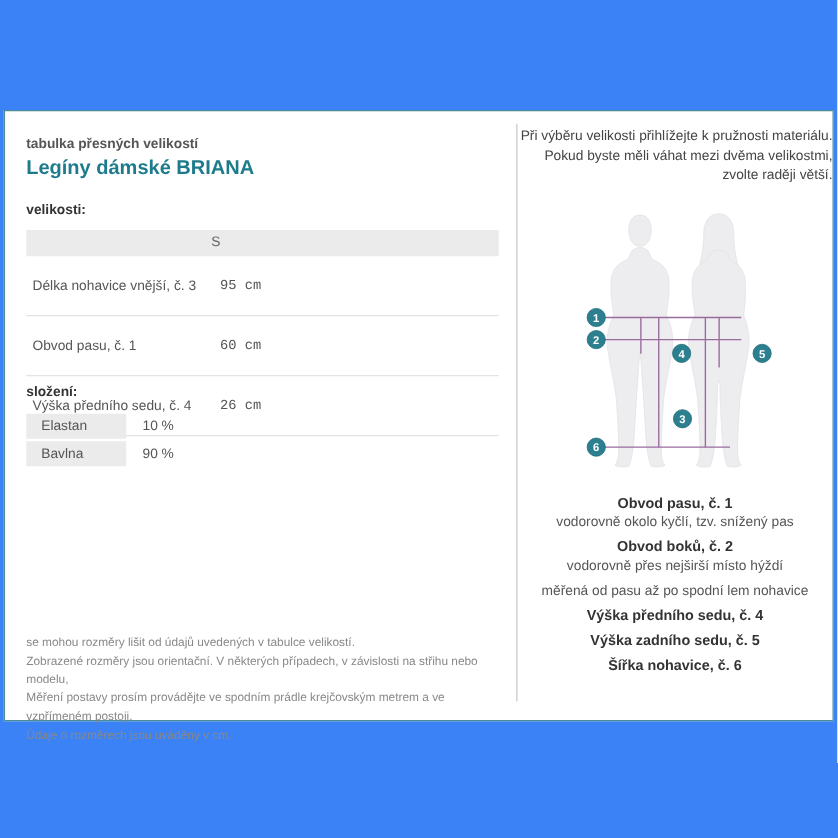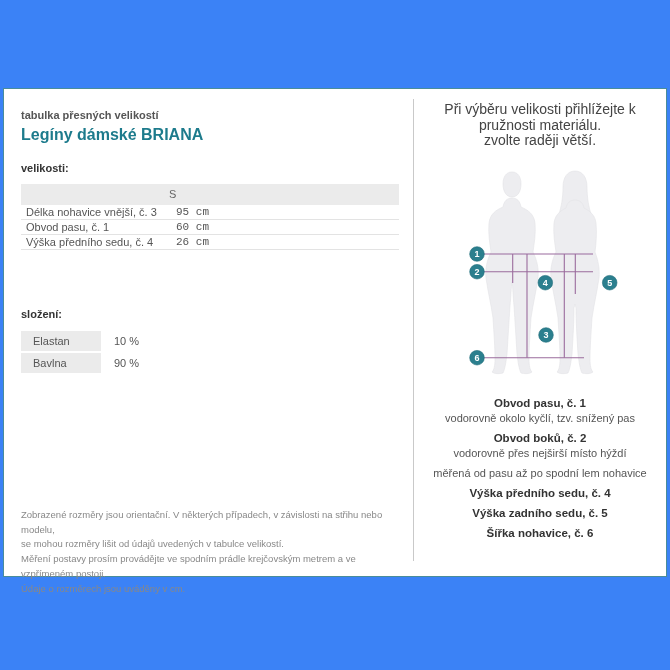--- a/index.html
+++ b/index.html
@@ -17,34 +17,34 @@
 
   
   .eyebrow { position: absolute; left: 17px; top: 20px; font-size: 11px; font-weight: bold; color: #555; }
   .title   { position: absolute; left: 17px; top: 37px; font-size: 16px; font-weight: bold; color: #1d7b8c; }
   .section-label { position: absolute; left: 17px; font-size: 11px; font-weight: bold; color: #333; }
   .lbl-sizes { top: 73px; }
   .lbl-comp  { top: 219px; }
 
   .size-table { position: absolute; left: 17px; top: 95px; width: 378px; }
   .st-header { height: 21px; background: #ebebeb; line-height: 21px; padding-left: 148px; font-size: 11px; color: #666; }
-  .st-row { height: 15px; border-bottom: 1px solid #e3e3e3; display: flex; align-items: center; padding-left: 5px; font-size: 11px; color: #555; }
+  .st-row { height: 48px; border-bottom: 1px solid #e3e3e3; display: flex; align-items: center; padding-left: 5px; font-size: 11px; color: #555; }
   .st-row .st-label { width: 150px; }
   .st-row .st-value { color: #555; font-family: Liberation Mono, monospace; }
 
   .comp-table { position: absolute; left: 17px; top: 242px; width: 378px; }
   .comp-row { display: flex; align-items: center; margin-bottom: 2px; height: 20px; }
   .comp-label { width: 80px; height: 20px; line-height: 20px; background: #ebebeb; padding-left: 12px; font-size: 11px; color: #555; }
   .comp-value { margin-left: 13px; font-size: 11px; color: #555; }
 
   .disclaimer { position: absolute; left: 17px; top: 419px; width: 380px; font-size: 9.5px; color: #888; line-height: 14.7px; }
 
   
   .right-col { position: absolute; left: 410px; top: 0; width: 252px; height: 100%; }
-  .intro { position: absolute; left: 0; top: 13px; width: 252px; text-align: center; font-size: 14px; color: #444; line-height: 15.5px; }
+  .intro { position: absolute; left: 0; top: 13px; width: 252px; text-align: right; font-size: 11px; color: #444; line-height: 15.5px; }
   .figure-wrap { position: absolute; left: 42px; top: 77px; width: 180px; height: 220px; }
 
   .definitions { position: absolute; left: 0; top: 303px; width: 252px; text-align: center; }
   .def-block { margin-bottom: 5px; }
   .def-title { font-size: 11.5px; font-weight: bold; color: #333; line-height: 15px; margin-top: 4px; }
   .def-desc  { font-size: 11px; color: #555; line-height: 15px; }
 
   
   .silhouette { fill: #ededf0; stroke: #e2e2e6; stroke-width: 0.6; }
   .mline { stroke: #9a6b9d; stroke-width: 1.1; fill: none; }
@@ -88,29 +88,30 @@
         <span class="comp-label">Elastan</span>
         <span class="comp-value">10 %</span>
       </div>
       <div class="comp-row">
         <span class="comp-label">Bavlna</span>
         <span class="comp-value">90 %</span>
       </div>
     </div>
 
     <div class="disclaimer">
+      <div>se mohou rozměry lišit od údajů uvedených v tabulce velikostí.</div>
       <div>Zobrazené rozměry jsou orientační. V některých případech, v závislosti na střihu nebo modelu,</div>
-      <div>se mohou rozměry lišit od údajů uvedených v tabulce velikostí.</div>
       <div>Měření postavy prosím provádějte ve spodním prádle krejčovským metrem a ve vzpřímeném postoji.</div>
       <div>Údaje o rozměrech jsou uváděny v cm.</div>
     </div>
 
     <div class="right-col">
       <div class="intro">
         <div>Při výběru velikosti přihlížejte k pružnosti materiálu.</div>
+        <div>Pokud byste měli váhat mezi dvěma velikostmi,</div>
         <div>zvolte raději větší.</div>
       </div>
 
       <div class="figure-wrap">
         <svg width="180" height="220" viewBox="0 0 180 220">
 
           <path class="silhouette" d="M56,6 C50,6 47,11 47,18 C47,25 50,31 56,31 C62,31 65,25 65,18 C65,11 62,6 56,6 Z"></path>
 
           <path class="silhouette" d="M56,32 C51,32 48,35 47,41 C40,44 34,48 33,57 C32,68 34,78 35,86 C31,94 29,103 30,112 C32,126 35,138 37,152 C38,168 39,182 39,193 C39,200 38,204 36,206 C38,208 44,208 47,207 C49,203 50,196 51,188 C52,172 53,155 54,140 C55,130 55,122 56,116 C57,122 57,130 58,140 C59,155 60,172 61,188 C62,196 63,203 65,207 C68,208 74,208 76,206 C74,204 73,200 73,193 C73,182 74,168 75,152 C77,138 80,126 82,112 C83,103 81,94 77,86 C78,78 80,68 79,57 C78,48 72,44 65,41 C64,35 61,32 56,32 Z"></path>
 

